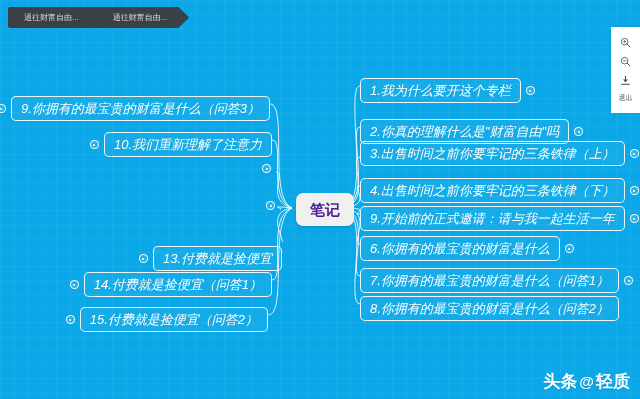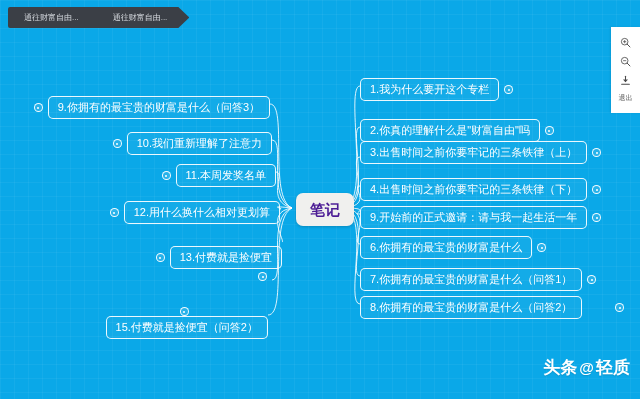--- a/index.html
+++ b/index.html
@@ -41,25 +41,26 @@
   
   .node{
     position:absolute;z-index:10;
     display:flex;align-items:center;
     box-sizing:border-box;
   }
   .node .box{
     border:1px solid rgba(255,255,255,.92);
     border-radius:5px;
     color:#ffffff;
-    font-size:11px;
+    font-size:13px;
     line-height:1;
     padding:5px 9px;
     white-space:nowrap;
     background:rgba(255,255,255,.04);
+    font-style:italic;
   }
   .node .dot{
     width:7px;height:7px;border-radius:50%;
     border:1px solid rgba(255,255,255,.95);
     background:rgba(255,255,255,.12);
     position:relative;flex:0 0 auto;
   }
   .node .dot::after{
     content:"";position:absolute;left:50%;top:50%;
     width:2px;height:2px;margin:-1px 0 0 -1px;border-radius:50%;
@@ -97,21 +98,21 @@
   }
   .tool svg{display:block;}
   #exit-button{
     font-size:7px;color:#555555;
     width:29px;height:16px;
     display:flex;align-items:center;justify-content:center;
     white-space:nowrap;
   }
   
   #watermark{
-    position:absolute;right:10px;bottom:23px;z-index:60;
+    position:absolute;right:10px;bottom:9px;z-index:60;
     display:flex;align-items:center;gap:2px;
     color:#ffffff;font-weight:bold;
     font-size:17px;line-height:1;
     white-space:nowrap;
     text-shadow:0 1px 1px rgba(0,0,0,.12);
   }
   #watermark .at{font-size:15px;}
 </style>
 </head>
 <body>
@@ -187,34 +188,33 @@
 <div class="node left" style="right:370px;top:96px;">
   <span class="dot"></span>
   <span class="box">9.你拥有的最宝贵的财富是什么（问答3）</span>
 </div>
 <div class="node left" style="right:368px;top:132px;">
   <span class="dot"></span>
   <span class="box">10.我们重新理解了注意力</span>
 </div>
 <div class="node left" style="right:364px;top:164px;">
   <span class="dot"></span>
-  <span class="box">11.本周发奖名单</span>
 </div>
 <div class="node left" style="right:360px;top:201px;">
   <span class="dot"></span>
-  <span class="box">12.用什么换什么相对更划算</span>
 </div>
 <div class="node left" style="right:358px;top:246px;text-align:center;">
   <span class="dot"></span>
   <span class="box">13.付费就是捡便宜</span>
 </div>
 <div class="node left" style="right:368px;top:272px;">
   <span class="dot"></span>
-</div>
-<div class="node left" style="right:372px;top:307px;flex-direction:column;">
+  <span class="box">14.付费就是捡便宜（问答1）</span>
+</div>
+<div class="node left" style="right:372px;top:307px;">
   <span class="dot"></span>
   <span class="box">15.付费就是捡便宜（问答2）</span>
 </div>
 
 <div id="toolbar">
   <div class="tool">
     <span>
       <svg width="11" height="11" viewBox="0 0 16 16">
         <circle cx="6.8" cy="6.8" r="4.8" fill="none" stroke="#4a4a4a" stroke-width="1.2"></circle>
         <line x1="10.3" y1="10.3" x2="14.5" y2="14.5" stroke="#4a4a4a" stroke-width="1.4" stroke-linecap="round"></line>

